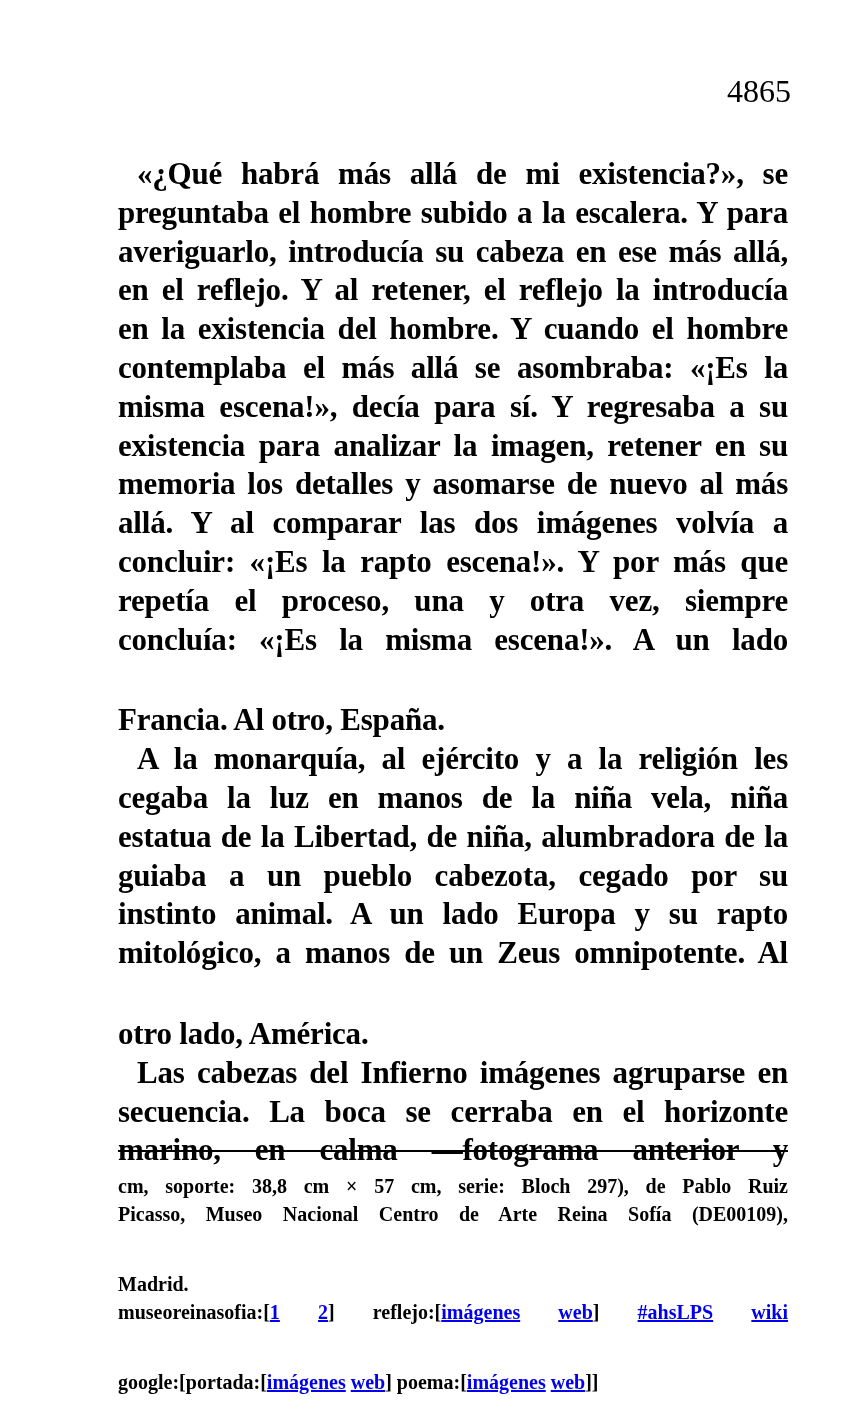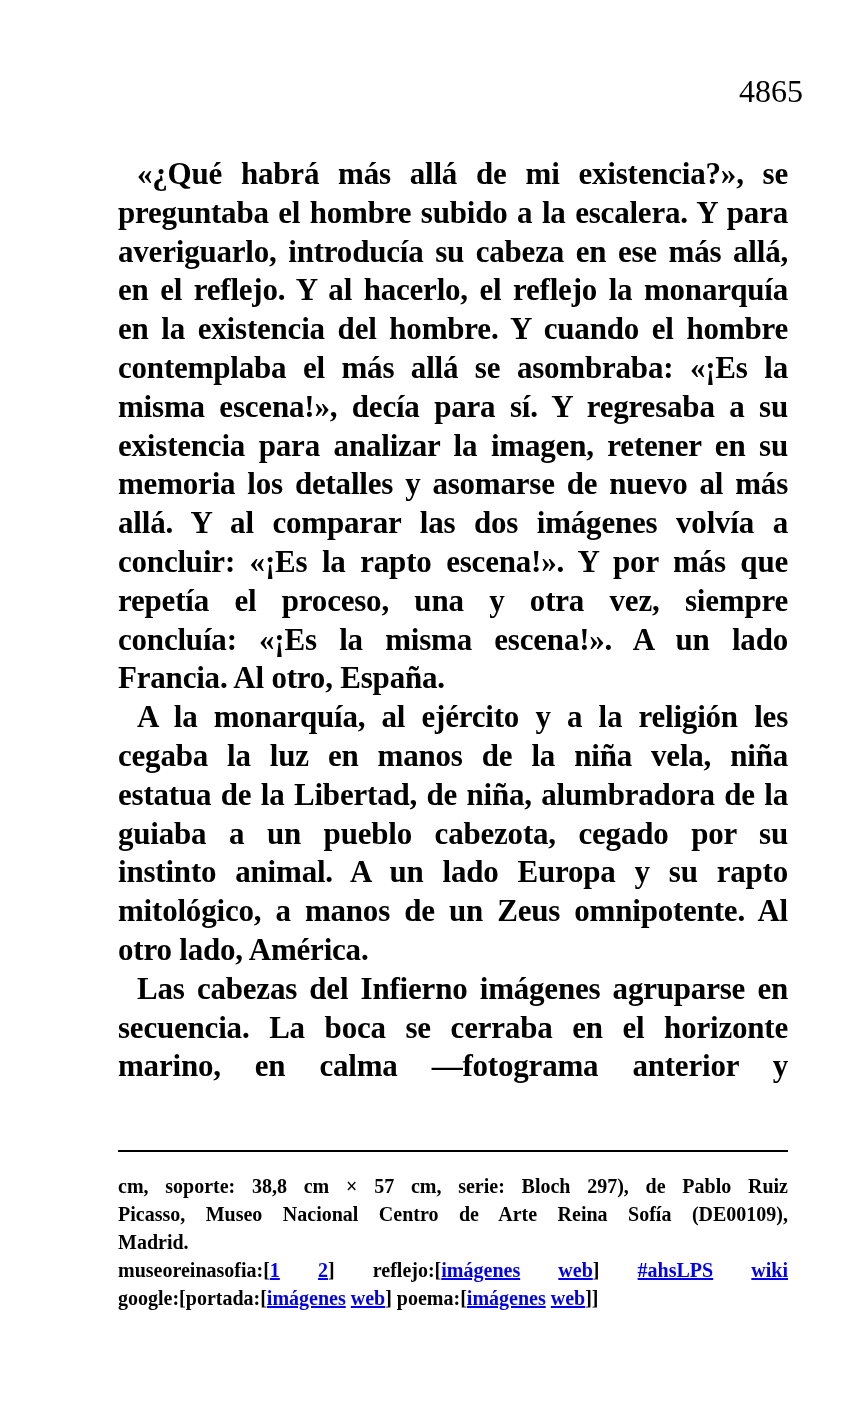--- a/index.html
+++ b/index.html
@@ -6,39 +6,39 @@
   body {
     width: 866px; height: 1417px;
     background: #ffffff;
     font-family: "Liberation Serif", "DejaVu Serif", serif;
     color: #000000;
     position: relative;
     overflow: hidden;
   }
   .page-number {
     position: absolute;
-    top: 74px; right: 63px;
+    top: 74px; right: 75px;
     font-size: 32px;
     line-height: 34px;
   }
   .text-block {
     position: absolute;
     left: 118px; top: 155px;
     width: 670px;
     font-size: 31px;
     line-height: 38.8px;
     letter-spacing: -0.2px;
   }
   .line {
     text-align: justify;
     text-align-last: justify;
     white-space: normal;
     font-weight: bold;
   }
-  .line.no-stretch { text-align-last: left; }
+  .line.no-stretch { text-align-last: left; margin-top: 42px; }
   .line.indent { text-indent: 19px; }
   .footnote-rule {
     position: absolute;
     left: 118px; top: 1150px;
     width: 670px; height: 2px;
     background: #000000;
   }
   .footnote {
     position: absolute;
     left: 118px; top: 1172px;
@@ -54,21 +54,21 @@
 </style>
 </head>
 <body>
 
 <div class="page-number">4865</div>
 
 <div class="text-block">
     <div class="line indent">«¿Qué habrá más allá de mi existencia?», se</div>
     <div class="line">preguntaba el hombre subido a la escalera. Y para</div>
     <div class="line">averiguarlo, introducía su cabeza en ese más allá,</div>
-    <div class="line">en el reflejo. Y al hacerlo, el reflejo la monarquía</div>
+    <div class="line">en el reflejo. Y al retener, el reflejo la introducía</div>
     <div class="line">en la existencia del hombre. Y cuando el hombre</div>
     <div class="line">contemplaba el más allá se asombraba: «¡Es la</div>
     <div class="line">misma escena!», decía para sí. Y regresaba a su</div>
     <div class="line">existencia para analizar la imagen, retener en su</div>
     <div class="line">memoria los detalles y asomarse de nuevo al más</div>
     <div class="line">allá. Y al comparar las dos imágenes volvía a</div>
     <div class="line">concluir: «¡Es la rapto escena!». Y por más que</div>
     <div class="line">repetía el proceso, una y otra vez, siempre</div>
     <div class="line">concluía: «¡Es la misma escena!». A un lado</div>
     <div class="line no-stretch">Francia. Al otro, España.</div>

